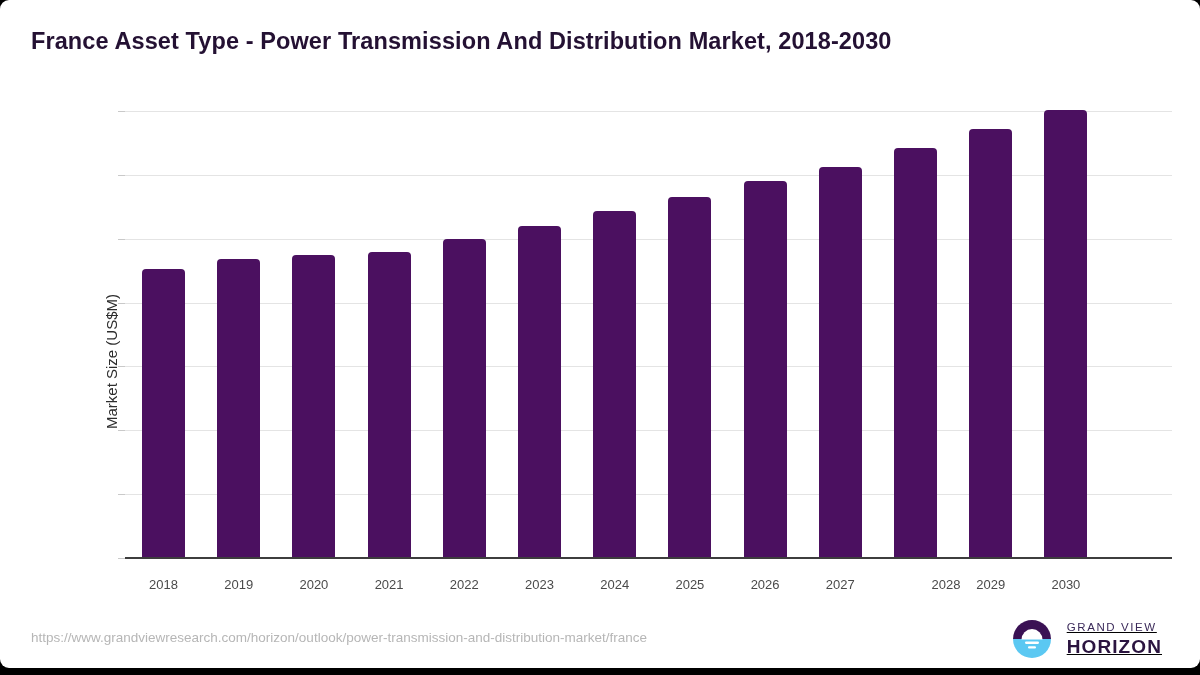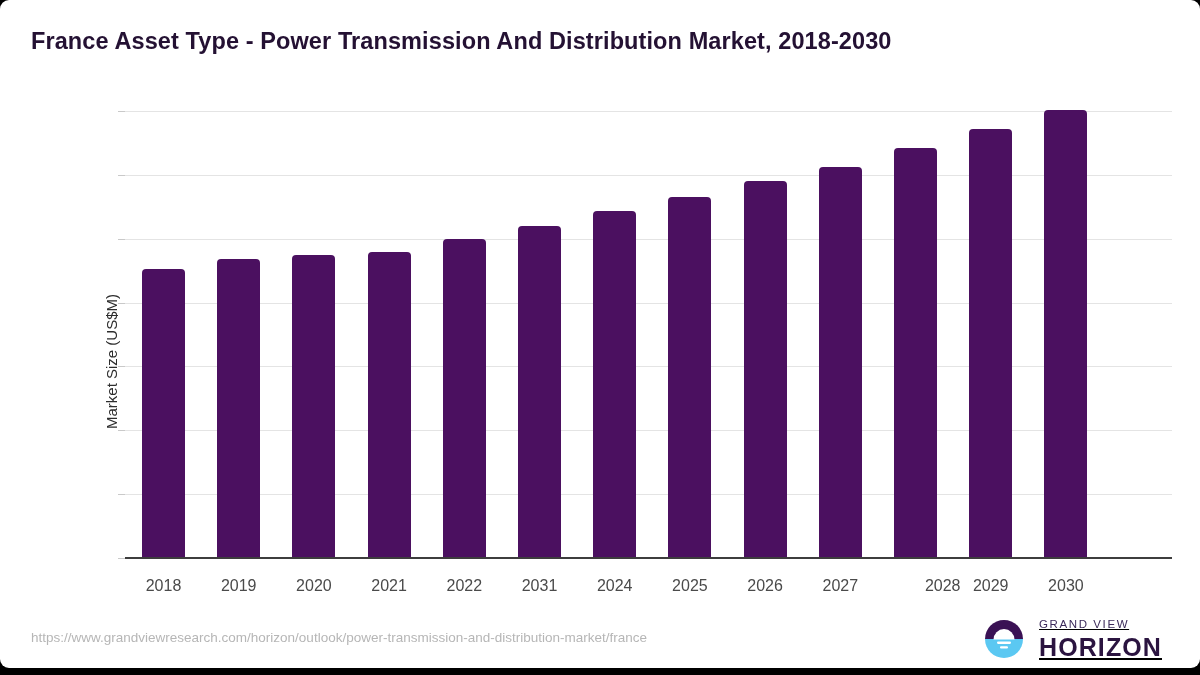--- a/index.html
+++ b/index.html
@@ -70,21 +70,21 @@
     bottom: 0;
     width: 43px;
     background: #4b1060;
     border-radius: 4px 4px 0 0;
   }
   .xtick-label {
     position: absolute;
     top: 466px;               
     width: 90px;
     text-align: center;
-    font-size: 16px;
+    font-size: 13px;
     color: #4a4a4a;
   }
 
   
   #y-axis-title {
     position: absolute;
     left: -22px;
     top: 318px;
     font-size: 15px;
     color: #2d2d2d;
@@ -121,21 +121,21 @@
     flex-direction: column;
     justify-content: center;
     line-height: 1;
   }
   #logo-line1 {
     font-size: 11.5px;
     letter-spacing: 1.6px;
     color: #3b2a5a;
   }
   #logo-line2 {
-    font-size: 25px;
+    font-size: 19px;
     font-weight: bold;
     letter-spacing: 1.1px;
     color: #2b1440;
     margin-top: 4px;
   }
 </style>
 </head>
 <body>
 
 <div id="canvas">
@@ -177,21 +177,21 @@
         <div class="bar" title="2028: 16050" style="left: 769px; height: 409.963px; background: rgb(75, 16, 96);"></div>
         <div class="bar" title="2029: 16800" style="left: 844.2px; height: 429.12px; background: rgb(75, 16, 96);"></div>
         <div class="bar" title="2030: 17550" style="left: 919.4px; height: 448.277px; background: rgb(75, 16, 96);"></div>
       </div>
     <div id="xtick-labels">
         <div class="xtick-label" style="left: -6.5px;">2018</div>
         <div class="xtick-label" style="left: 68.7px;">2019</div>
         <div class="xtick-label" style="left: 143.9px;">2020</div>
         <div class="xtick-label" style="left: 219.1px;">2021</div>
         <div class="xtick-label" style="left: 294.3px;">2022</div>
-        <div class="xtick-label" style="left: 369.5px;">2031</div>
+        <div class="xtick-label" style="left: 369.5px;">2023</div>
         <div class="xtick-label" style="left: 444.7px;">2024</div>
         <div class="xtick-label" style="left: 519.9px;">2025</div>
         <div class="xtick-label" style="left: 595.1px;">2026</div>
         <div class="xtick-label" style="left: 670.3px; text-align: center;">2027</div>
         <div class="xtick-label" style="left: 745.5px; text-align: right;">2028</div>
         <div class="xtick-label" style="left: 820.7px;">2029</div>
         <div class="xtick-label" style="left: 895.9px; text-align: center;">2030</div>
       </div>
     <div id="axis-baseline"></div>
   </div>

